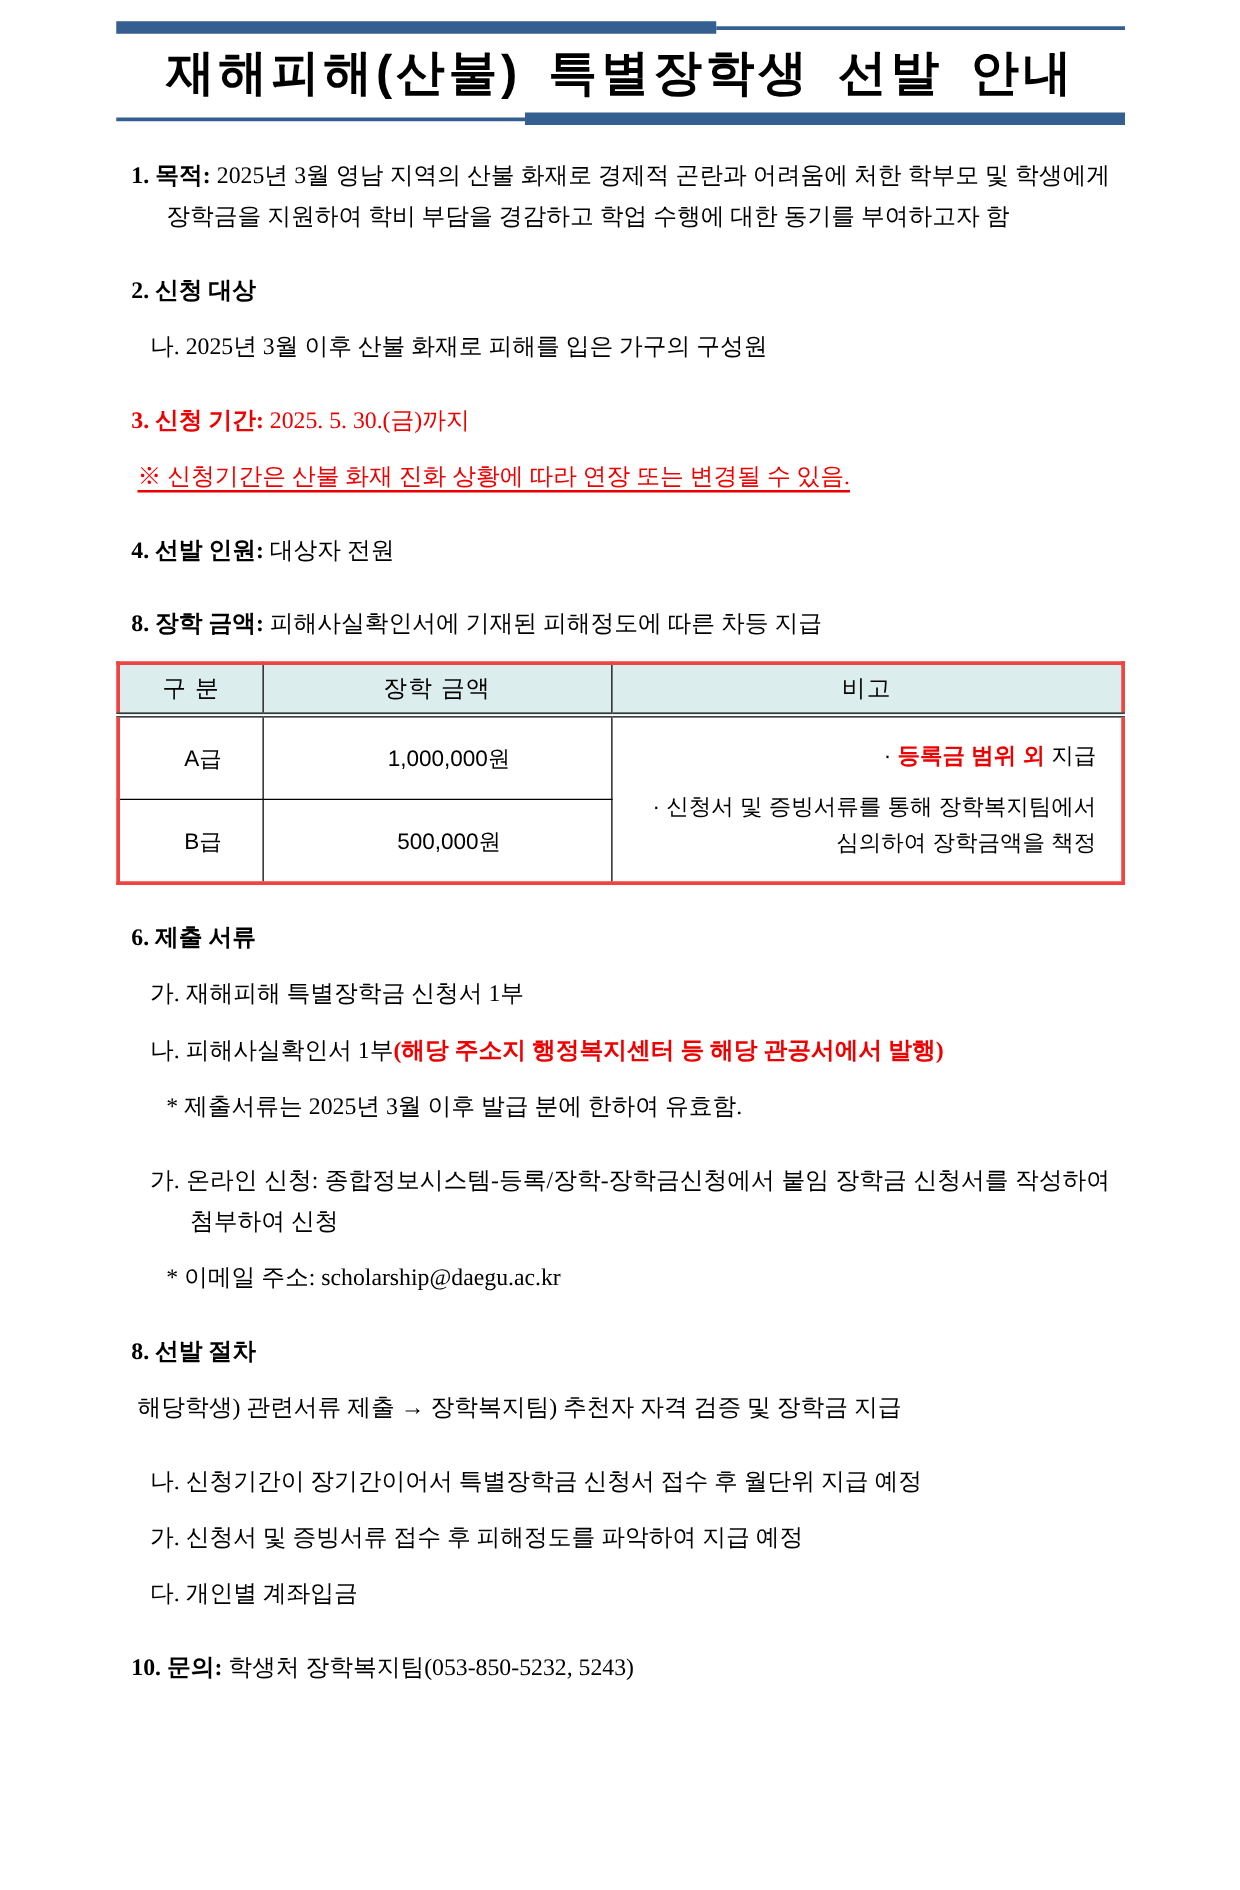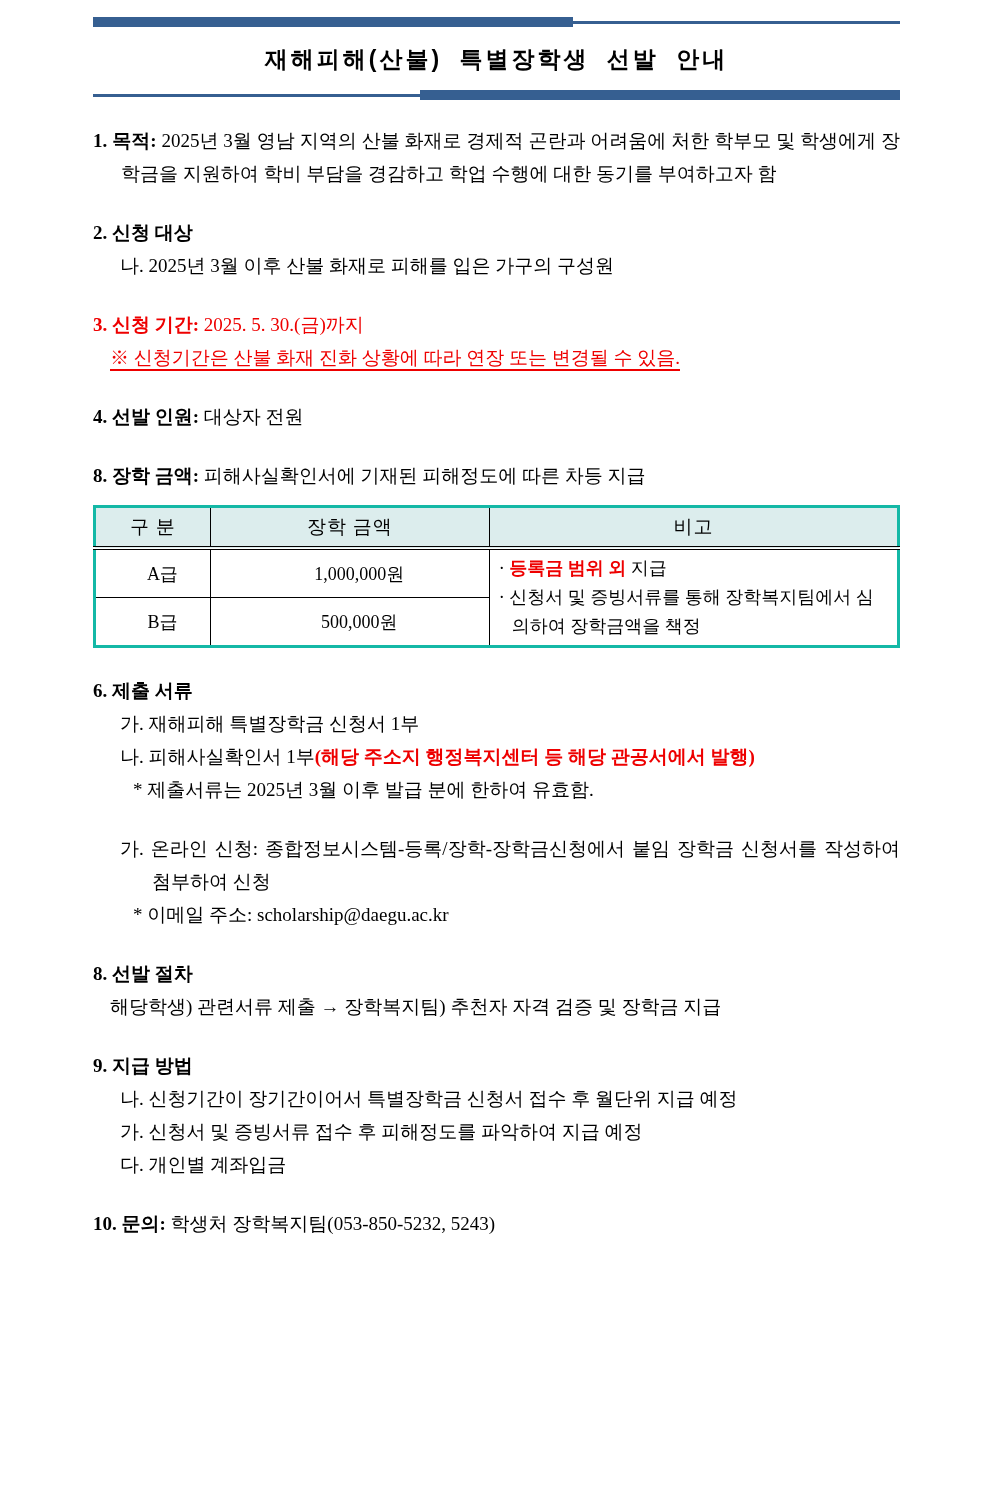--- a/index.html
+++ b/index.html
@@ -17,56 +17,56 @@
     font-family:"Liberation Serif","DejaVu Serif",serif;
     color:#000;
     overflow:hidden;
   }
   
   .deco-top{display:flex;align-items:center;height:10px;}
   .deco-top .thick{width:480px;height:10px;background:var(--accent);}
   .deco-top .thin{flex:1;height:3px;background:var(--accent);}
   .doc-title{
     font-family:"Liberation Sans","DejaVu Sans",sans-serif;
-    font-weight:bold;font-size:23px;line-height:44px;
+    font-weight:bold;font-size:39px;line-height:44px;
     text-align:center;letter-spacing:3px;word-spacing:8px;
     margin:10px 0 9px;
   }
   .deco-bottom{display:flex;align-items:center;height:10px;}
   .deco-bottom .thin{width:327px;height:3px;background:var(--accent);}
   .deco-bottom .thick{flex:1;height:10px;background:var(--accent);}
 
   
   .content{margin-top:24px;}
   .section{margin-top:26px;}
   .content > div:first-child .section:first-child{margin-top:0;}
-  p{margin:0;font-size:19px;line-height:33px;text-align:justify;}
+  p{margin:12px;font-size:19px;line-height:33px;text-align:justify;}
   p.sec{padding-left:28px;text-indent:-28px;}
   p.sub{margin-left:27px;padding-left:32px;text-indent:-32px;}
   p.note{margin-left:40px;padding-left:19px;text-indent:-19px;}
   p.mark{margin-left:17px;text-align:left;}
   .b{font-weight:bold;}
   .r{color:var(--red);}
   .rb{color:var(--red);font-weight:bold;}
   .ru{color:var(--red);text-decoration:underline;text-underline-offset:5px;text-decoration-thickness:1.5px;}
 
   
   .tbl-wrap{margin:13px 0 16px;}
   table.tbl{
-    width:100%;border-collapse:collapse;border:3px solid #14b8a6;
-    font-family:Liberation Serif, serif;
+    width:100%;border-collapse:collapse;border:3px solid #ef4444;
+    font-family:Liberation Sans, sans-serif;
   }
   .tbl th{
     background:var(--thead);
     border:1px solid #000;border-bottom:4px double #000;
     height:36px;font-size:19px;font-weight:normal;letter-spacing:1px;
   }
   .tbl td{border:1px solid #000;height:42px;font-size:18px;text-align:center;vertical-align:middle;padding-left:20px;}
   .tbl td.remark{text-align:left;padding:4px 8px 4px 9px;}
-  td.remark p{font-size:18px;line-height:29px;padding-left:13px;text-indent:-13px;text-align:left;}
+  td.remark p{font-size:18px;line-height:29px;padding-left:13px;text-indent:-13px;text-align:right;}
 </style>
 </head>
 <body>
 
 <div class="page">
 
   <div class="deco-top">
     <div class="thick"></div>
     <div class="thin"></div>
   </div>
@@ -140,21 +140,20 @@
         </div>
         <div class="section">
           <p class="sub"><span>가. 온라인 신청: 종합정보시스템-등록/장학-장학금신청에서 붙임 장학금 신청서를 작성하여 첨부하여 신청</span></p>
           <p class="note"><span>* 이메일 주소: scholarship@daegu.ac.kr</span></p>
         </div>
         <div class="section">
           <p class="sec"><span class="b">8. 선발 절차</span></p>
           <p class="mark"><span>해당학생) 관련서류 제출 → 장학복지팀) 추천자 자격 검증 및 장학금 지급</span></p>
         </div>
         <div class="section">
-          <p class="sec"><span class="b">9. 지급 방법</span></p>
           <p class="sub"><span>나. 신청기간이 장기간이어서 특별장학금 신청서 접수 후 월단위 지급 예정</span></p>
           <p class="sub"><span>가. 신청서 및 증빙서류 접수 후 피해정도를 파악하여 지급 예정</span></p>
           <p class="sub"><span>다. 개인별 계좌입금</span></p>
         </div>
         <div class="section">
           <p class="sec"><span class="b">10. 문의:</span><span> 학생처 장학복지팀(053-850-5232, 5243)</span></p>
         </div>
       </div>
 
   </div>

